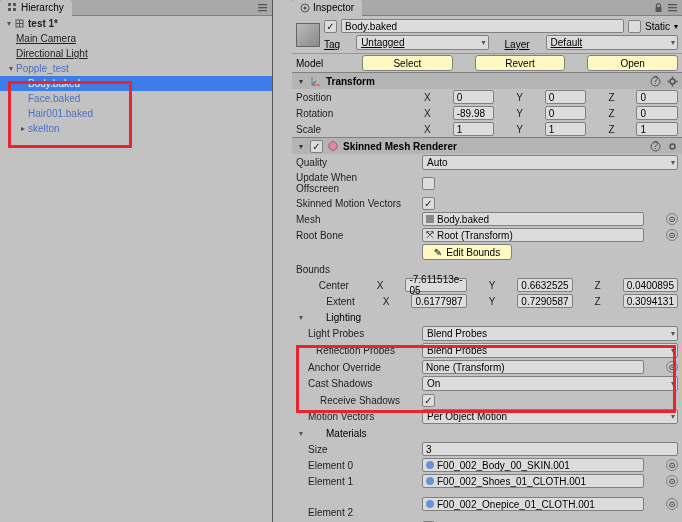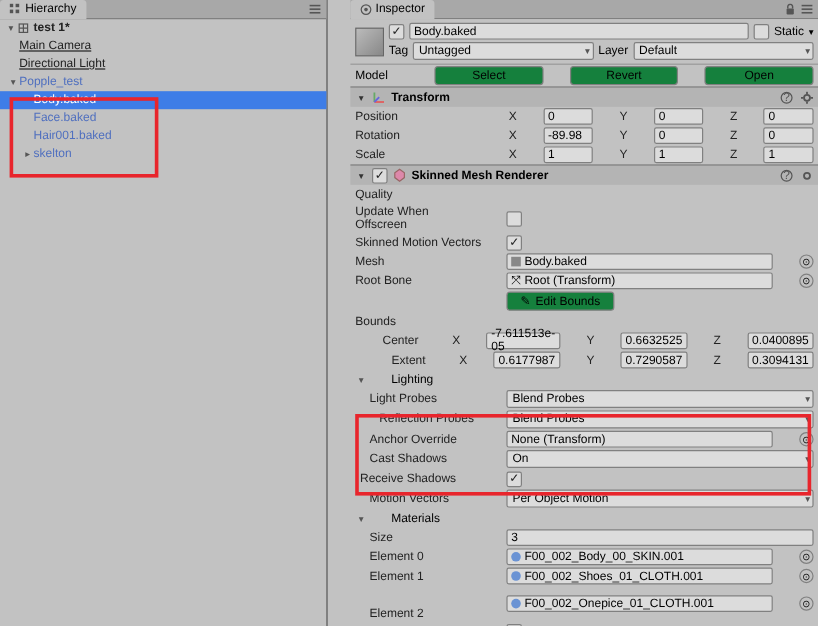--- a/index.html
+++ b/index.html
@@ -19,21 +19,21 @@
   .foldout { width: 10px; display: inline-flex; justify-content: center; font-size: 8px; color: #555; }
   .indent1 { padding-left: 16px; text-decoration: underline; }
   .indent2 { padding-left: 28px; }
   .ins-row { display: flex; align-items: center; min-height: 16px; padding: 1px 4px; gap: 20px; }
   .label { width: 106px; color: #222; }
   .field { flex: 1; background: #dcdcdc; border: 1px solid #808080; border-radius: 2px; height: 14px; padding: 0 3px; display: flex; align-items: center; overflow: hidden; white-space: nowrap; }
   .vec-label { color: #222; margin: 0 2px; }
   .vec-field { flex: 1; background: #dcdcdc; border: 1px solid #808080; border-radius: 2px; height: 14px; padding: 0 3px; display: flex; align-items: center; }
   .checkbox { width: 13px; height: 13px; background: #dcdcdc; border: 1px solid #808080; border-radius: 2px; display: inline-flex; align-items: center; justify-content: center; flex-shrink: 0; }
   .checkbox.checked::after { content: '✓'; font-size: 10px; color: #222; }
-  .btn { background: #15803d; border: 1px solid #808080; border-radius: 3px; height: 16px; display: flex; align-items: center; justify-content: center; flex: 1; }
+  .btn { background: #fef9c3; border: 1px solid #808080; border-radius: 3px; height: 16px; display: flex; align-items: center; justify-content: center; flex: 1; }
   .section-header { background: #b4b4b4; height: 17px; display: flex; align-items: center; padding: 0 4px; gap: 4px; border-top: 1px solid #808080; }
   .section-header .foldout { color: #333; }
   .bold { font-weight: bold; }
   .object-field { flex: 1; background: #dcdcdc; border: 1px solid #808080; border-radius: 2px; height: 14px; padding: 0 3px; display: flex; align-items: center; gap: 3px; overflow: hidden; white-space: nowrap; }
   .obj-dot { width: 8px; height: 8px; border-radius: 50%; background: #6a93d4; flex-shrink: 0; }
   .circle-btn { width: 12px; height: 12px; border: 1px solid #808080; border-radius: 50%; margin-left: 2px; display: inline-flex; align-items: center; justify-content: center; font-size: 8px; }
   .gear { margin-left: auto; font-size: 10px; color: #555; }
   .redbox { position: absolute; border: 3px solid #e8252c; pointer-events: none; }
   .mat-panel { background: #c8c8c8; border-top: 1px solid #808080; padding: 3px 4px; display: flex; align-items: center; gap: 6px; }
   .object-title { background: #c2c2c2; display: flex; align-items: center; padding: 3px 4px; gap: 4px; border-bottom: 1px solid #999; }
@@ -133,21 +133,21 @@
     <div style="flex:1">
       <div style="display:flex;align-items:center;gap:4px;">
         <div class="checkbox checked"></div>
         <div class="field" style="flex:1">
             <span>Body.baked</span>
           </div>
         <div class="checkbox"></div>
         <span>Static</span>
         <span style="font-size:8px;">▾</span>
       </div>
-      <div style="display:flex;align-items:center;gap:4px;margin-top:2px;">
+      <div style="display:flex;align-items:flex-end;gap:16px;margin-top:2px;text-decoration:underline;">
         <span>Tag</span>
         <div class="dropdown" style="flex:1">
             <span>Untagged</span>
           </div>
         <span>Layer</span>
         <div class="dropdown" style="flex:1">
             <span>Default</span>
           </div>
       </div>
     </div>
@@ -256,20 +256,23 @@
         </svg>
     </span>
     <span style="margin-left:2px;">
       <svg width="11" height="11" viewBox="0 0 11 11">
           <circle cx="5.5" cy="5.5" r="2.5" fill="none" stroke="#555" stroke-width="1.5"></circle>
         </svg>
     </span>
   </div>
   <div class="ins-row">
       <span class="label">Quality</span>
+      <div class="dropdown" style="flex:1">
+        <span>Auto</span>
+      </div>
     </div>
   <div class="ins-row">
       <span class="label">Update When Offscreen</span>
       <div class="checkbox"></div>
     </div>
   <div class="ins-row">
       <span class="label">Skinned Motion Vectors</span>
       <div class="checkbox checked"></div>
     </div>
   <div class="ins-row">
@@ -352,21 +355,21 @@
       </div>
       <span class="circle-btn">⊙</span>
     </div>
   <div class="ins-row">
       <span class="label" style="padding-left:12px;">Cast Shadows</span>
       <div class="dropdown" style="flex:1">
         <span>On</span>
       </div>
     </div>
   <div class="ins-row">
-      <span class="label" style="padding-left:4px;">Receive Shadows</span>
+      <span class="label" style="padding-left:24px;">Receive Shadows</span>
       <div class="checkbox checked"></div>
     </div>
   <div class="ins-row">
       <span class="label" style="padding-left:12px;">Motion Vectors</span>
       <div class="dropdown" style="flex:1">
         <span>Per Object Motion</span>
       </div>
     </div>
 
   <div class="ins-row">

